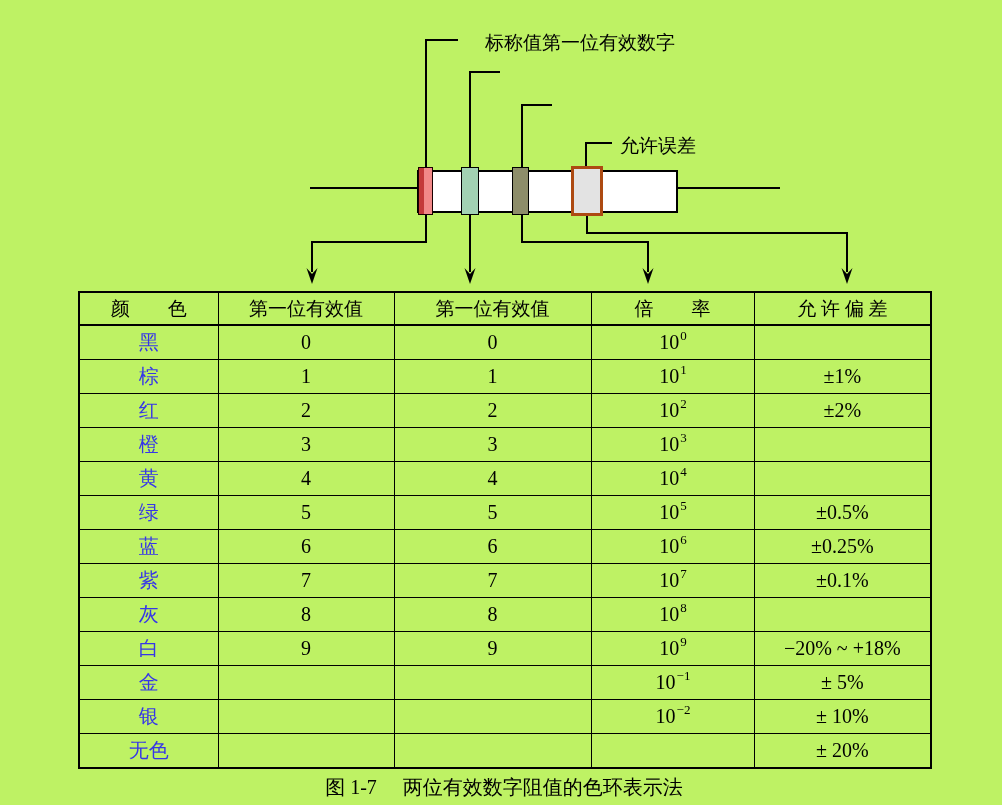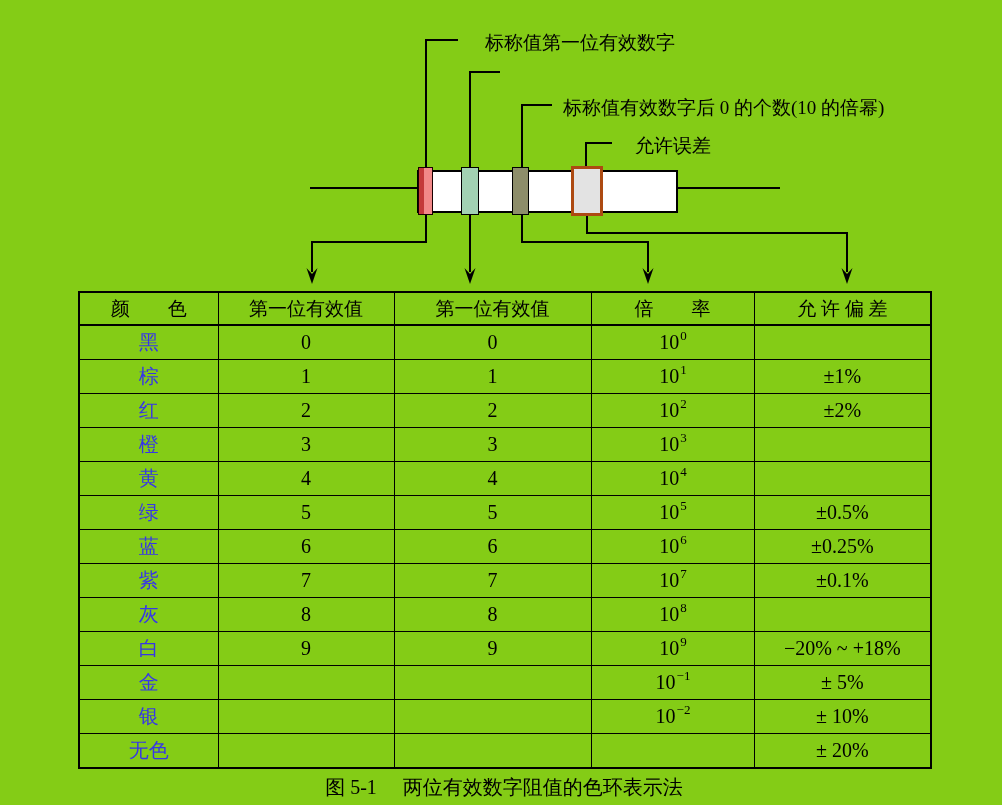--- a/index.html
+++ b/index.html
@@ -1,17 +1,17 @@
 <!DOCTYPE html>
 <html><head>
 <meta charset="utf-8">
 <style>
   html,body{margin:0;padding:0;background:#fff;}
   .canvas{
-    position:relative;width:1002px;height:805px;background:#84cc16;
+    position:relative;width:1002px;height:805px;background:#bef264;
     font-family:"Liberation Serif","DejaVu Serif",serif;color:#000;overflow:hidden;
   }
   .overlay{position:absolute;left:0;top:0;z-index:1;}
   .blabel{position:absolute;font-size:19px;white-space:nowrap;z-index:4;}
   .resistor-body{
     position:absolute;left:417px;top:170px;width:261px;height:43px;
     border:2px solid #000;background:#fff;box-sizing:border-box;z-index:2;
   }
   .band{position:absolute;box-sizing:border-box;z-index:3;}
   .b1{left:418px;top:167px;width:15px;height:48px;border:1px solid #1a0000;}
@@ -51,22 +51,21 @@
     <path d="M522 214 V242 H648 V272" stroke="#000" stroke-width="2" fill="none"></path>
     <path d="M587 214 V233 H847 V272" stroke="#000" stroke-width="2" fill="none"></path>
 
     <path d="M312 284 L306.5 268 L312 274 L317.5 268 Z" fill="#000"></path>
     <path d="M470 284 L464.5 268 L470 274 L475.5 268 Z" fill="#000"></path>
     <path d="M648 284 L642.5 268 L648 274 L653.5 268 Z" fill="#000"></path>
     <path d="M847 284 L841.5 268 L847 274 L852.5 268 Z" fill="#000"></path>
   </svg>
 
   <div class="blabel" style="left:485px;top:30px">标称值第一位有效数字</div>
-  <div class="blabel" style="left:563px;top:95px">标称值有效数字后 0 的个数(10 的倍幂)</div>
-  <div class="blabel" style="left:635px;top:133px">允许误差</div>
+  <div class="blabel" style="left:620px;top:133px">允许误差</div>
 
   <div class="resistor-body"></div>
   <div class="band b1" style="border-color: rgb(26, 0, 0); background: linear-gradient(to right, rgb(196, 58, 58) 0px, rgb(196, 58, 58) 36%, rgb(242, 137, 137) 36%);"></div>
   <div class="band b2" style="border-color: rgb(0, 0, 0); background: rgb(162, 210, 179);"></div>
   <div class="band b3" style="border-color: rgb(0, 0, 0); background: rgb(141, 141, 106);"></div>
   <div class="band b4" style="border-color: rgb(173, 74, 18); background: rgb(227, 227, 227);"></div>
 
   <table class="ctable">
       <colgroup>
         <col style="width: 139px;">
@@ -173,16 +172,16 @@
           <td style="color: rgb(54, 54, 232); font-family: Liberation Serif, serif;">无色</td>
           <td></td>
           <td></td>
           <td></td>
           <td>± 20%</td>
         </tr>
       </tbody>
     </table>
 
   <div class="caption">
-    <span>图 5-1</span><span class="gap"></span><span>两位有效数字阻值的色环表示法</span>
+    <span>图 1-7</span><span class="gap"></span><span>两位有效数字阻值的色环表示法</span>
   </div>
 
 </div>
 
 </body></html>

